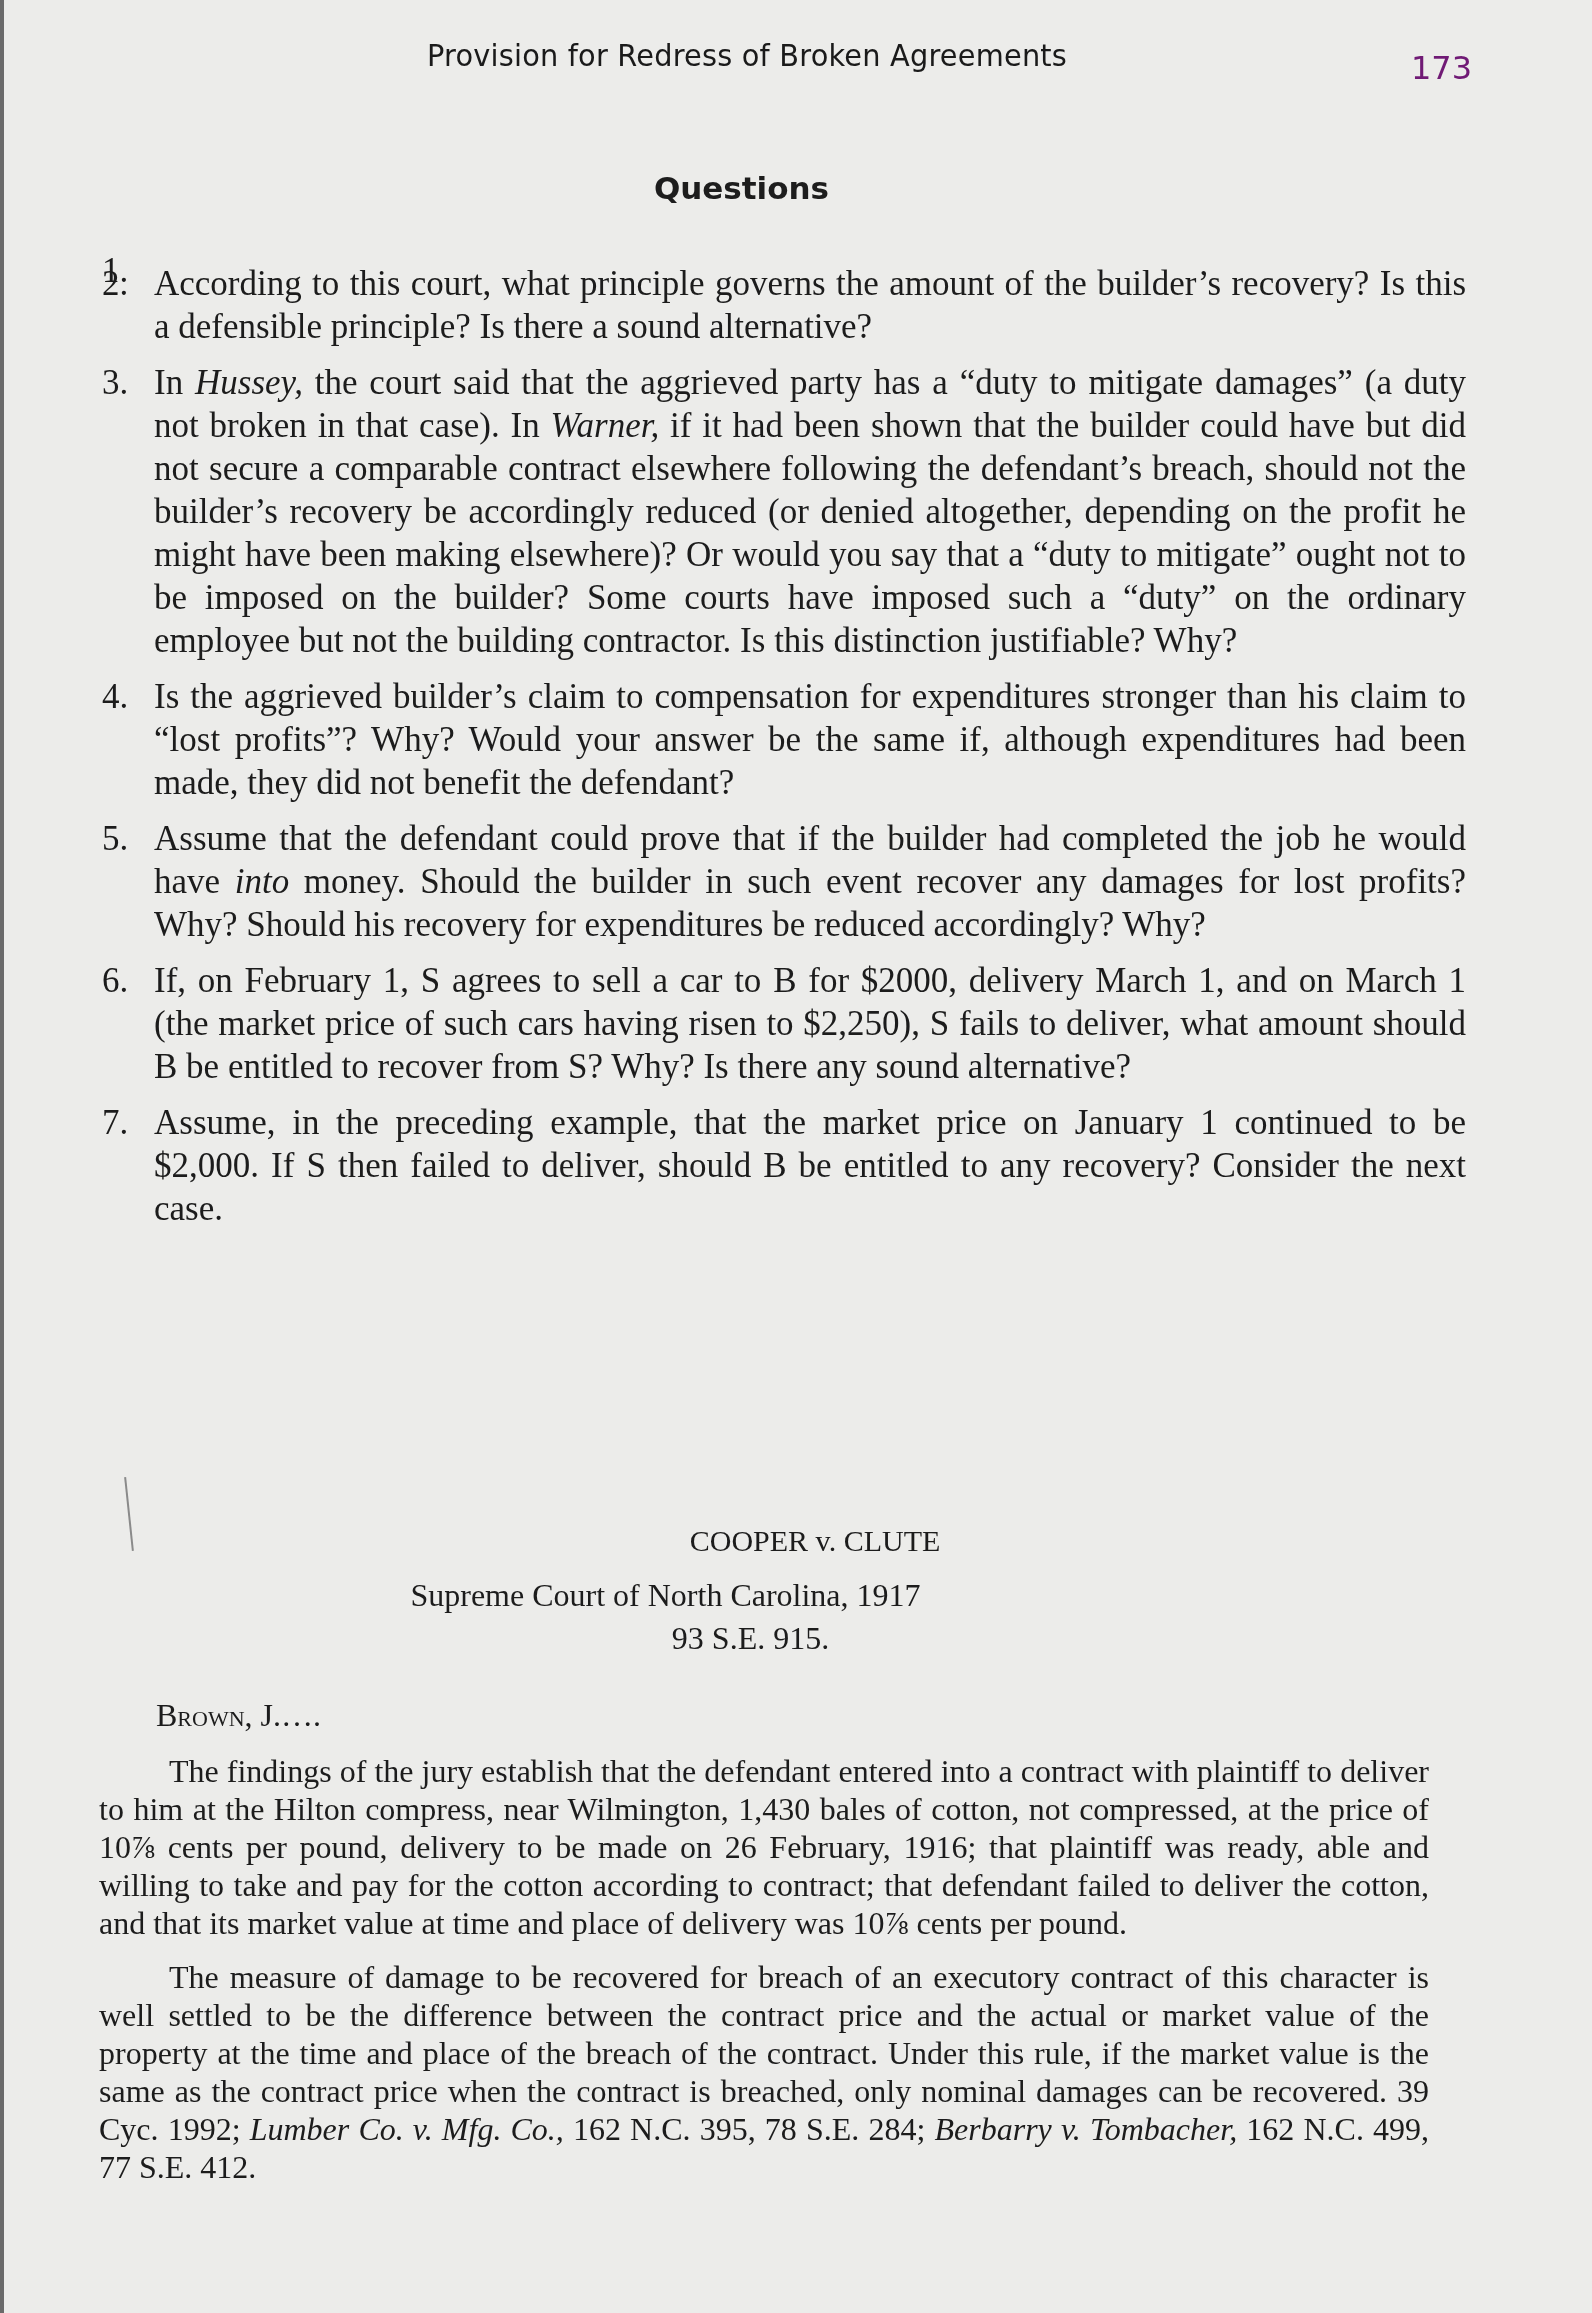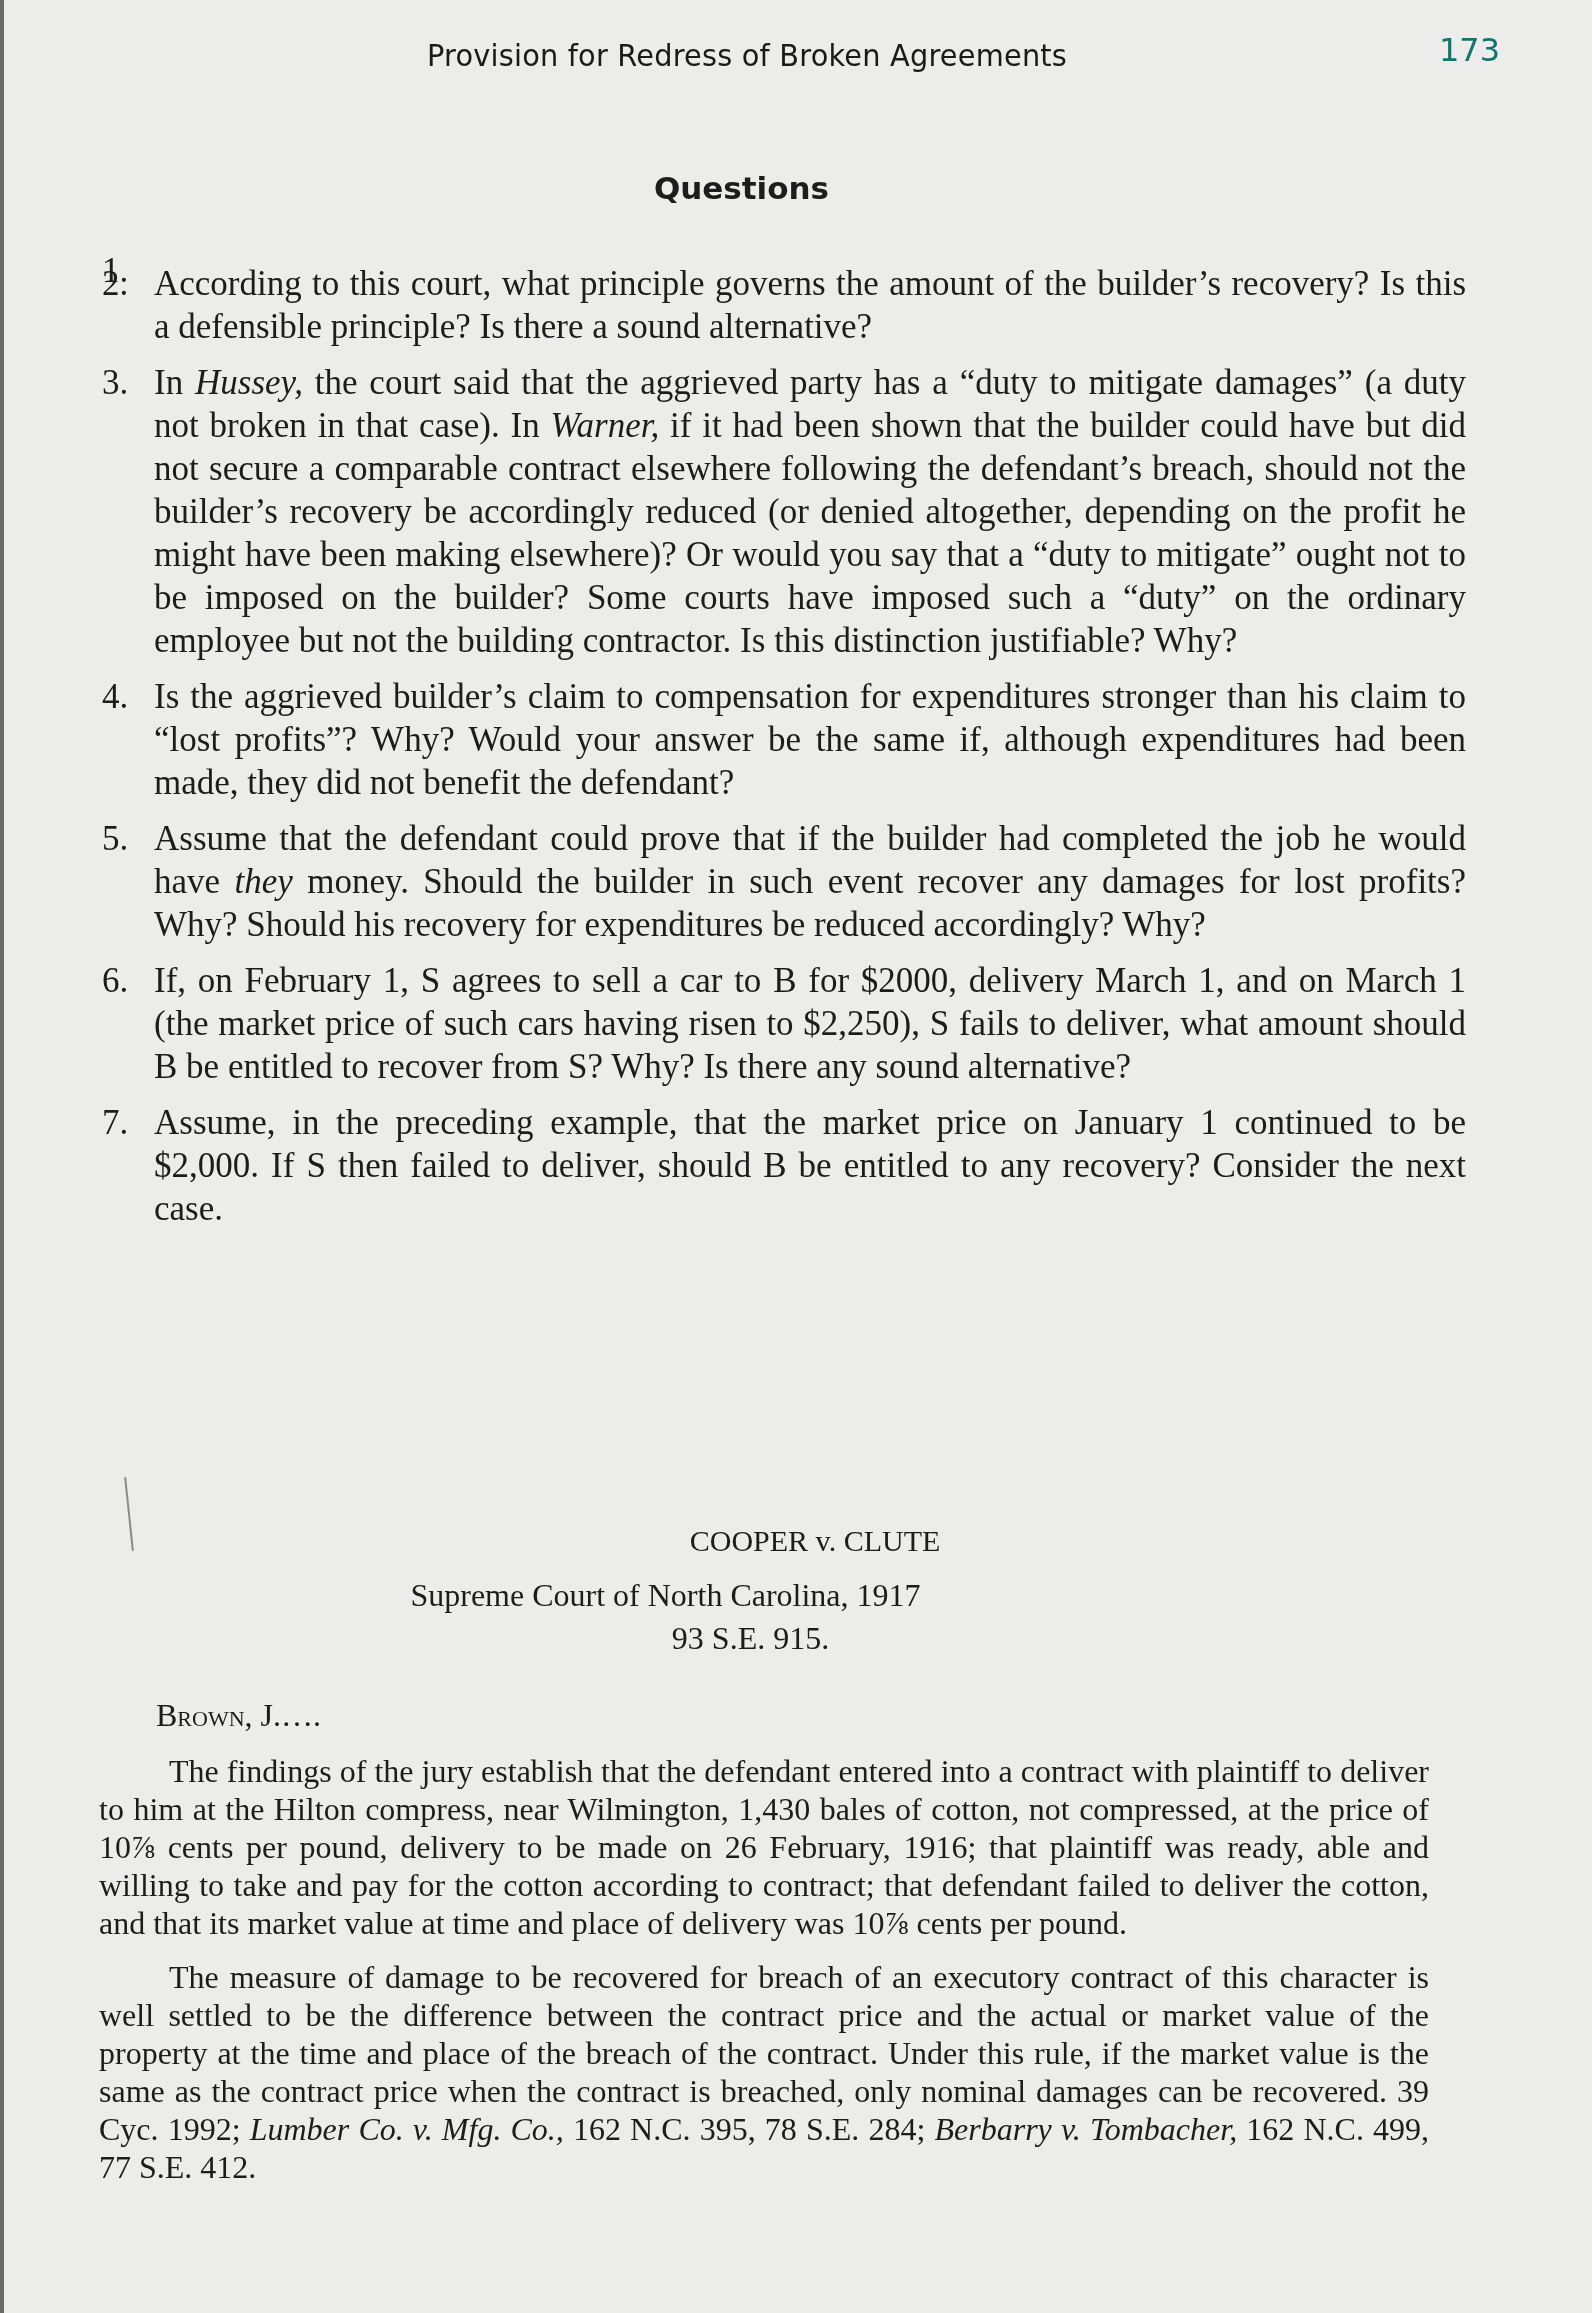--- a/index.html
+++ b/index.html
@@ -11,23 +11,23 @@
     color: #1c1c1c;
   }
   .spine { position: absolute; left: 0; top: 0; width: 3.7px; height: 2313px; background: #6a6a6a; }
   .running-head {
     position: absolute; top: 37px; left: 427px;
     font-family: "DejaVu Sans", "Liberation Sans", sans-serif;
     font-size: 31px; letter-spacing: 0.2px; color: #1a1a1a;
     transform: scaleX(0.93); transform-origin: left top;
   }
   .page-num {
-    position: absolute; top: 31px; left: 1411px;
+    position: absolute; top: 49px; left: 1411px;
     font-family: "DejaVu Sans", "Liberation Sans", sans-serif;
-    font-size: 32px; color: #0f766e; margin-left: 28px;
+    font-size: 32px; color: #701a75;
   }
   .section-title {
     position: absolute; top: 170px; left: 0; width: 1446px; text-align: center;
     font-family: "DejaVu Sans", "Liberation Sans", sans-serif;
     font-weight: bold; font-size: 31px; color: #1d1d1d;
     padding-left: 37px; box-sizing: border-box;
   }
   .questions {
     position: absolute; top: 249px; left: 102px; width: 1364px;
     margin: 0; padding: 0; list-style: none;
@@ -70,21 +70,21 @@
 <div class="running-head">Provision for Redress of Broken Agreements</div>
 <div class="page-num">173</div>
 
 <div class="section-title">Questions</div>
 
 <ol class="questions" id="questions">
     <li class="q"><span class="q-num">1.</span></li>
     <li class="q"><span class="q-num">2.</span><span>According to this court, what principle governs the amount of the builder’s recovery? Is this a defensible principle? Is there a sound alternative?</span></li>
     <li class="q"><span class="q-num">3.</span><span>In <i>Hussey,</i> the court said that the aggrieved party has a “duty to mitigate damages” (a duty not broken in that case). In <i>Warner,</i> if it had been shown that the builder could have but did not secure a comparable contract elsewhere following the defendant’s breach, should not the builder’s recovery be accordingly reduced (or denied altogether, depending on the profit he might have been making elsewhere)? Or would you say that a “duty to mitigate” ought not to be imposed on the builder? Some courts have imposed such a “duty” on the ordinary employee but not the building contractor. Is this distinction justifiable? Why?</span></li>
     <li class="q"><span class="q-num">4.</span><span>Is the aggrieved builder’s claim to compensation for expenditures stronger than his claim to “lost profits”? Why? Would your answer be the same if, although expenditures had been made, they did not benefit the defendant?</span></li>
-    <li class="q"><span class="q-num">5.</span><span>Assume that the defendant could prove that if the builder had completed the job he would have <i>they</i> money. Should the builder in such event recover any damages for lost profits? Why? Should his recovery for expenditures be reduced accordingly? Why?</span></li>
+    <li class="q"><span class="q-num">5.</span><span>Assume that the defendant could prove that if the builder had completed the job he would have <i>into</i> money. Should the builder in such event recover any damages for lost profits? Why? Should his recovery for expenditures be reduced accordingly? Why?</span></li>
     <li class="q"><span class="q-num">6.</span><span>If, on February 1, S agrees to sell a car to B for $2000, delivery March 1, and on March 1 (the market price of such cars having risen to $2,250), S fails to deliver, what amount should B be entitled to recover from S? Why? Is there any sound alternative?</span></li>
     <li class="q"><span class="q-num">7.</span><span>Assume, in the preceding example, that the market price on January 1 continued to be $2,000. If S then failed to deliver, should B be entitled to any recovery? Consider the next case.</span></li>
   </ol>
 
 <div class="margin-mark"></div>
 
 <div class="case-title">COOPER v. CLUTE</div>
 <div class="case-court">Supreme Court of North Carolina, 1917</div>
 <div class="case-cite">93 S.E. 915.</div>
 

